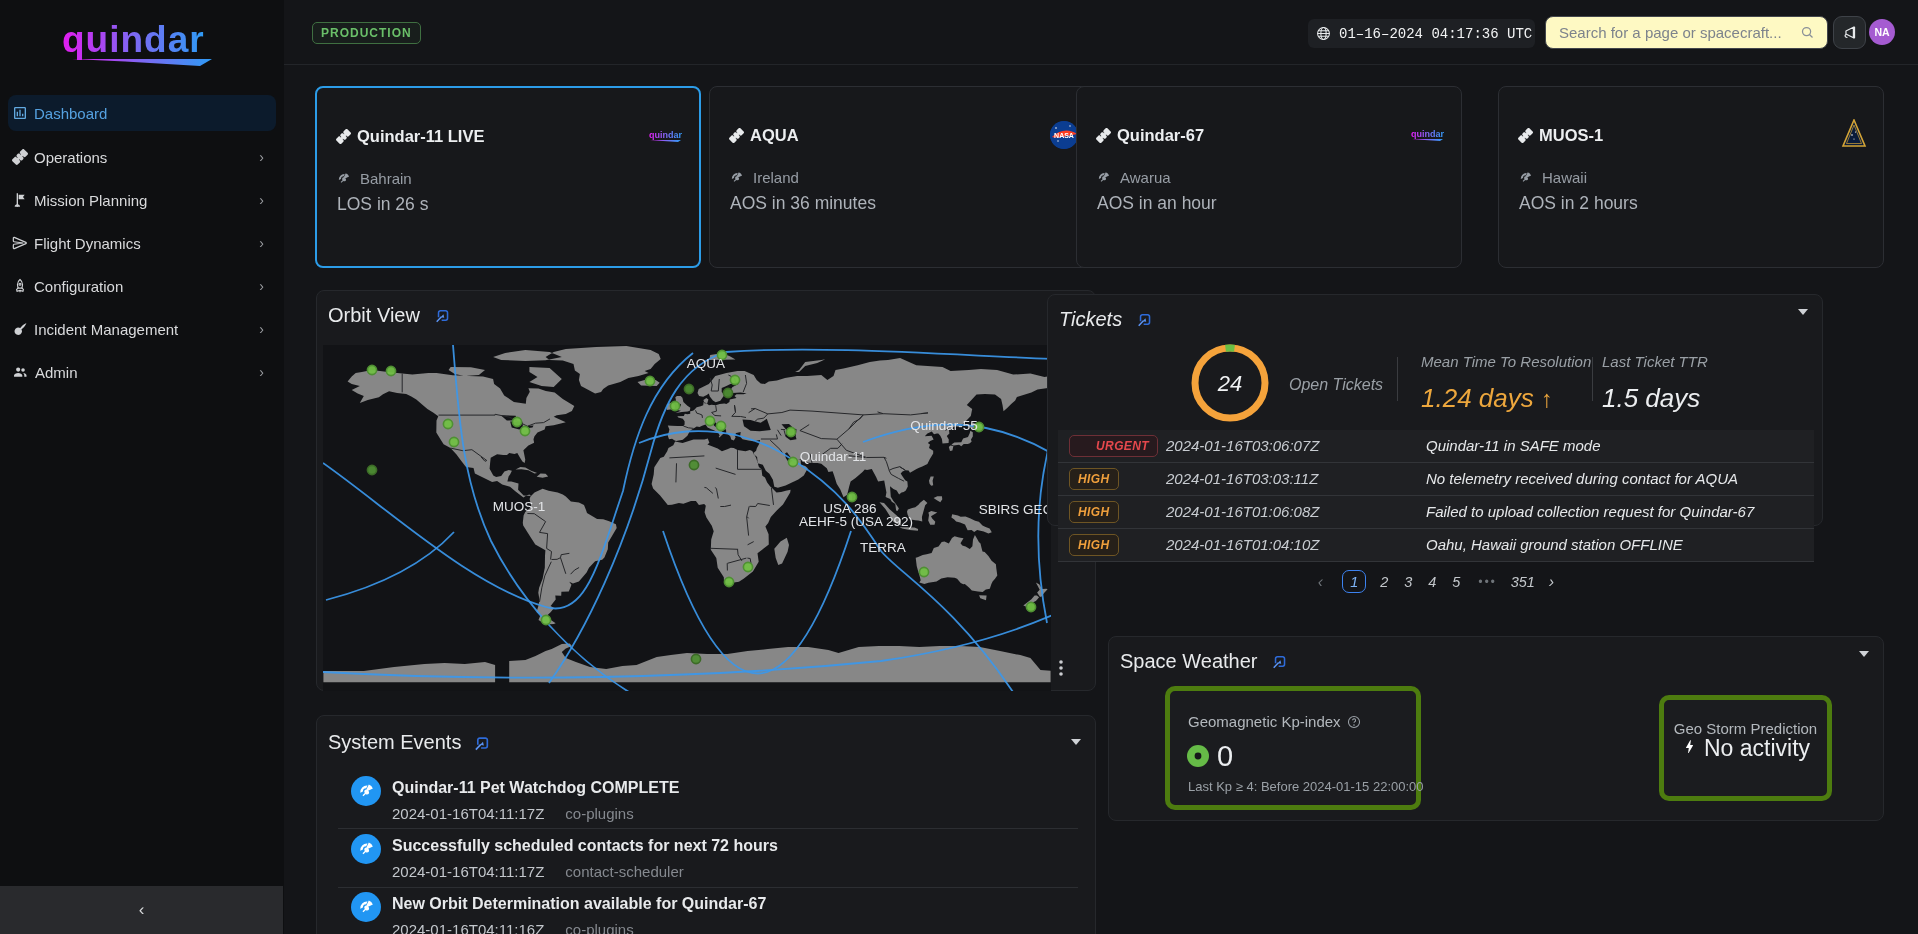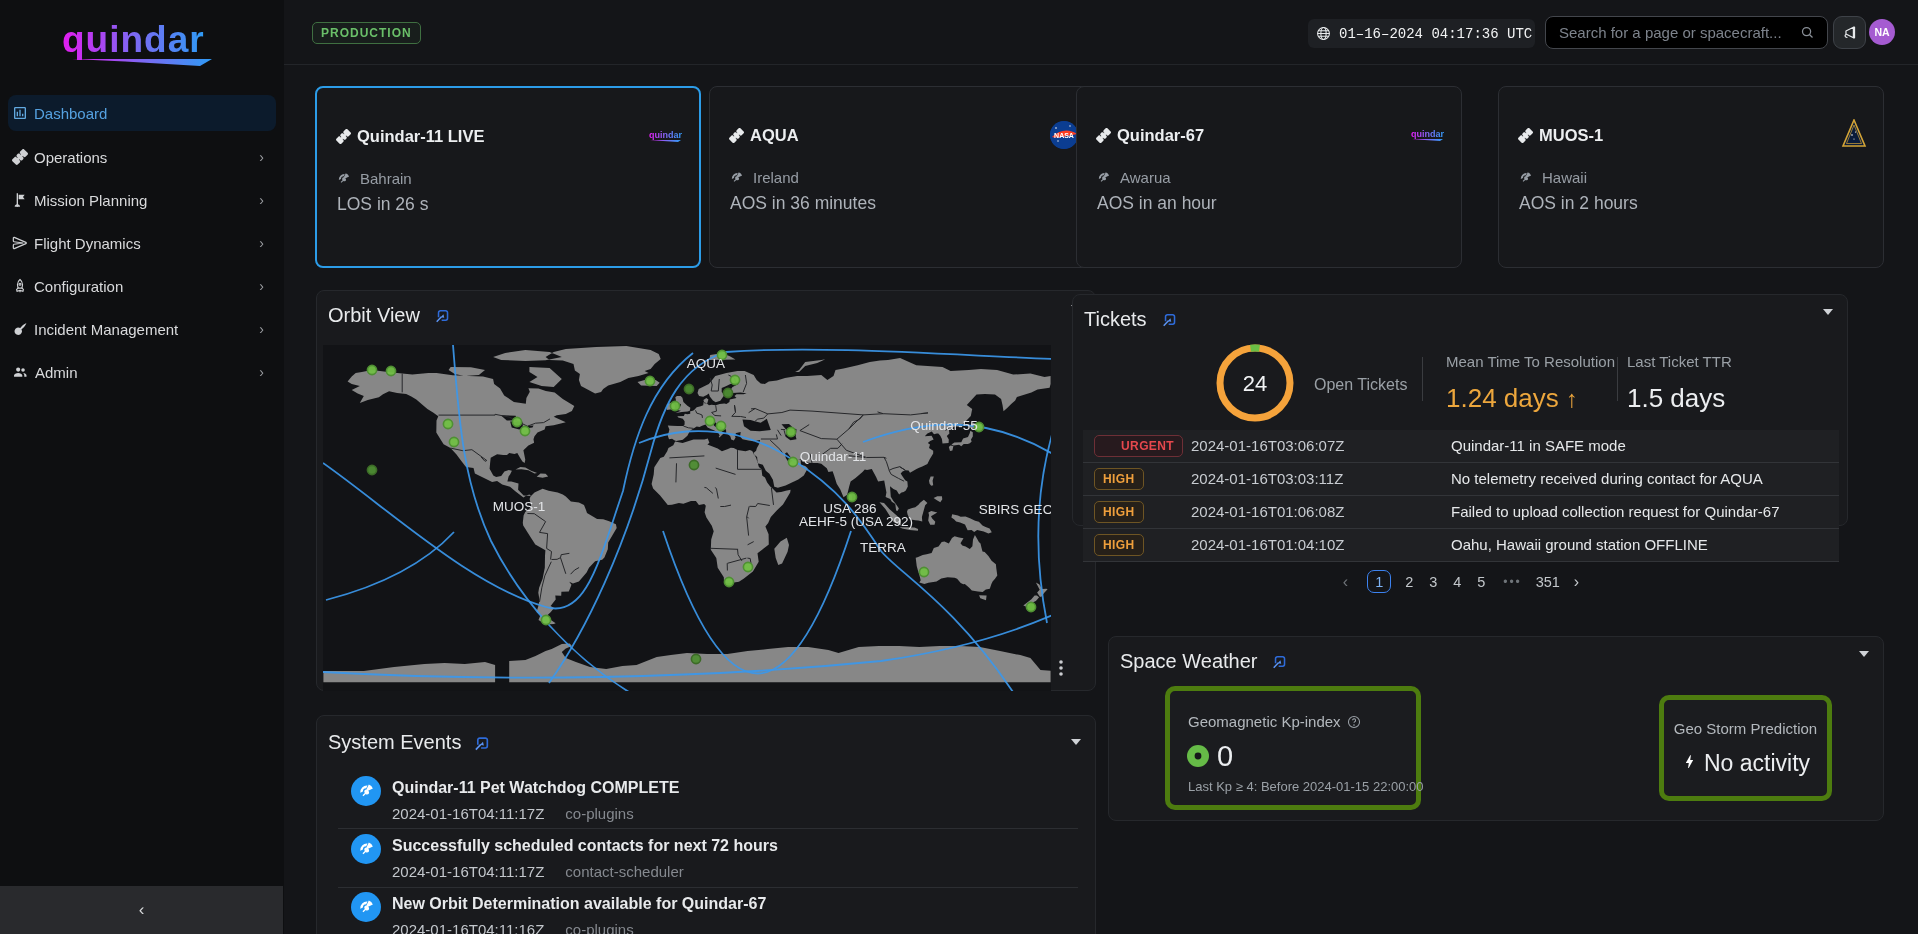--- a/index.html
+++ b/index.html
@@ -31,21 +31,21 @@
 </style></head>
 <body>
 <div id="topbar">
     <div class="badge" style="position:absolute;left:28px;top:22px;color:#6abf69;border:1px solid #3f6f41;background:rgba(102,187,106,0.06);letter-spacing:1px;">PRODUCTION</div>
     <div style="position:absolute;left:1024px;top:19px;width:227px;height:29px;background:#1e2024;border-radius:6px;display:flex;align-items:center;color:#f2f3f4;font-family:'Liberation Mono',monospace;font-size:14px;white-space:nowrap;overflow:hidden;">
 <svg width="15" height="15" viewBox="0 0 24 24" fill="none" stroke="#e8eaec" stroke-width="1.7" style="margin:0 8px 0 8px;">
         <circle cx="12" cy="12" r="9.5"></circle>
         <ellipse cx="12" cy="12" rx="4.2" ry="9.5"></ellipse>
         <path d="M2.5 12h19M3.6 7.5h16.8M3.6 16.5h16.8"></path>
       </svg>01–16–2024 04:17:36 UTC</div>
-    <div style="position:absolute;left:1261px;top:16px;width:283px;height:33px;border:1px solid #43464c;border-radius:8px;background:#000000;display:flex;align-items:center;">
+    <div style="position:absolute;left:1261px;top:16px;width:283px;height:33px;border:1px solid #43464c;border-radius:8px;background:#fef9c3;display:flex;align-items:center;">
       <span style="margin-left:13px;color:#7d838c;font-size:15px;">Search for a page or spacecraft...</span>
       <svg width="15" height="15" viewBox="0 0 24 24" fill="none" stroke="#8a9098" stroke-width="2" style="position:absolute;right:12px;">
         <circle cx="10.5" cy="10.5" r="6.5"></circle>
         <path d="M15.5 15.5 L20 20"></path>
       </svg>
     </div>
     <div style="position:absolute;left:1549px;top:16px;width:33px;height:33px;border:1px solid #3e4248;border-radius:9px;background:#24272a;display:flex;align-items:center;justify-content:center;">
       <svg width="17" height="17" viewBox="0 0 24 24" fill="none" stroke="#e8eaec" stroke-width="1.7" stroke-linejoin="round">
         <path d="M17.5 4.5v15L7 14.2v-4.4L17.5 4.5z"></path>
         <path d="M17.5 4.7l1.6-.2v15l-1.6-.2"></path>
@@ -297,21 +297,21 @@
  <div style="position:absolute;left:34px;top:176px;width:30px;height:30px;border-radius:50%;background:#2196f3;display:flex;align-items:center;justify-content:center;">
       <svg width="16" height="16" viewBox="0 0 24 24" fill="#fff">
         <path d="M7.4 12.9a5 5 0 0 1 5-5l1.9-4A10 10 0 0 0 3.4 14.8zM12.4 9.9a3 3 0 0 0-3 3c0 .8.3 1.5.8 2.1l-3.5 3.5 1.4 1.4 3.5-3.5c.5.5 1.3.8 2.1.8a3 3 0 0 0 0-6z"></path>
         <path d="M16.2 2.1l-4.1 8.6a3.2 3.2 0 0 1 1.6 1.6l8.6-4.1a10.2 10.2 0 0 0-6.1-6.1z"></path>
       </svg>
     </div>
  <div class="evttitle" style="position:absolute;left:75px;top:179px;">New Orbit Determination available for Quindar-67</div>
  <div style="position:absolute;left:75px;top:205px;"><span class="evtts">2024-01-16T04:11:16Z</span><span class="evtsrc" style="margin-left:21px;">co-plugins</span></div>
 </div>
 
-<div class="panel" style="left:1072px;top:294px;width:776px;height:232px;">
+<div class="panel" style="left:1047px;top:294px;width:776px;height:232px;font-style:italic;">
  <div class="ptitle">Tickets<svg width="17" height="17" viewBox="0 0 24 24" fill="#3d7ff0" style="margin-left:14px;">
         <path d="M10.8 18.6H16.5a2.6 2.6 0 0 0 2.6-2.6V8a2.6 2.6 0 0 0-2.6-2.6H9A2.6 2.6 0 0 0 6.4 8v6.3" fill="none" stroke="#2e6bd9" stroke-width="2.2"></path>
         <path d="M3.8 20.8l6.7-7" fill="none" stroke="#5b93f2" stroke-width="2.2"></path>
         <path d="M13.3 10.4l1.2 4.9-5-.95z" fill="#5b93f2"></path>
       </svg></div>
  <div class="caret"></div>
  <svg width="82" height="82" viewBox="0 0 82 82" style="position:absolute;left:141px;top:47px;">
    <circle cx="41" cy="41" r="35" fill="none" stroke="#f5a33b" stroke-width="7"></circle>
    <path d="M 36.5 6.3 A 35 35 0 0 1 45.5 6.3" stroke="#6abf45" stroke-width="7" fill="none"></path>
    <text x="41" y="49" text-anchor="middle" font-size="22" fill="#f1f3f5" font-family="Liberation Sans">24</text>
@@ -373,17 +373,17 @@
         </svg></div>
    <svg width="22" height="22" viewBox="0 0 22 22" style="position:absolute;left:17px;top:54px;">
         <circle cx="11" cy="11" r="11" fill="#66bb47"></circle>
         <circle cx="11" cy="11" r="3.4" fill="#16181a"></circle>
       </svg>
    <div style="position:absolute;left:47px;top:49px;font-size:29px;color:#eceef0;">0</div>
    <div class="swsub" style="font-size:13px;">Last Kp ≥ 4: Before 2024-01-15 22:00:00</div>
  </div>
  <div class="swcard" style="left:550px;top:58px;width:173px;height:106px;">
    <div style="position:absolute;left:0;right:0;top:20px;text-align:center;font-size:15px;color:#b3b8bd;">Geo Storm Prediction</div>
-   <div style="position:absolute;left:0;right:0;top:50px;text-align:center;font-size:23px;color:#eceef0;"><svg width="17" height="19" viewBox="0 0 24 24" fill="#fff" style="margin-right:6px;">
+   <div style="position:absolute;left:0;right:0;top:35px;text-align:center;font-size:23px;color:#eceef0;"><svg width="17" height="19" viewBox="0 0 24 24" fill="#fff" style="margin-right:6px;">
           <path d="M11 21h-1l1-7H7.5c-.58 0-.57-.32-.38-.66.19-.34.05-.08.07-.12C8.48 10.94 10.42 7.54 13 3h1l-1 7h3.5c.49 0 .56.33.47.51l-.07.15C12.96 17.55 11 21 11 21z"></path>
         </svg>No activity</div>
  </div>
 </div>
 
 </body></html>

